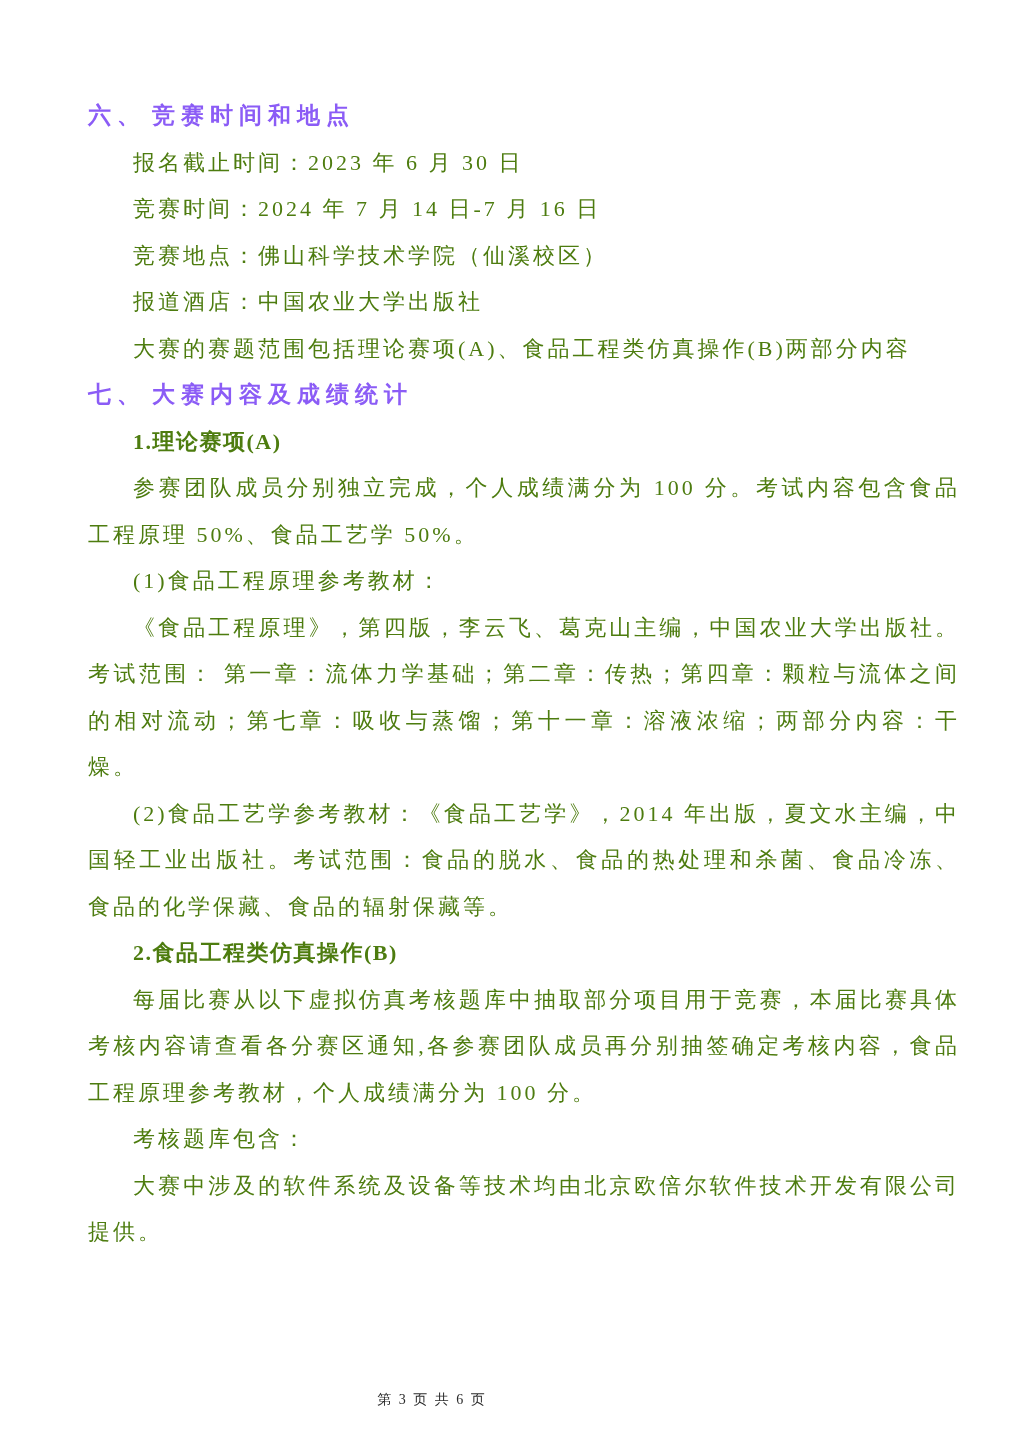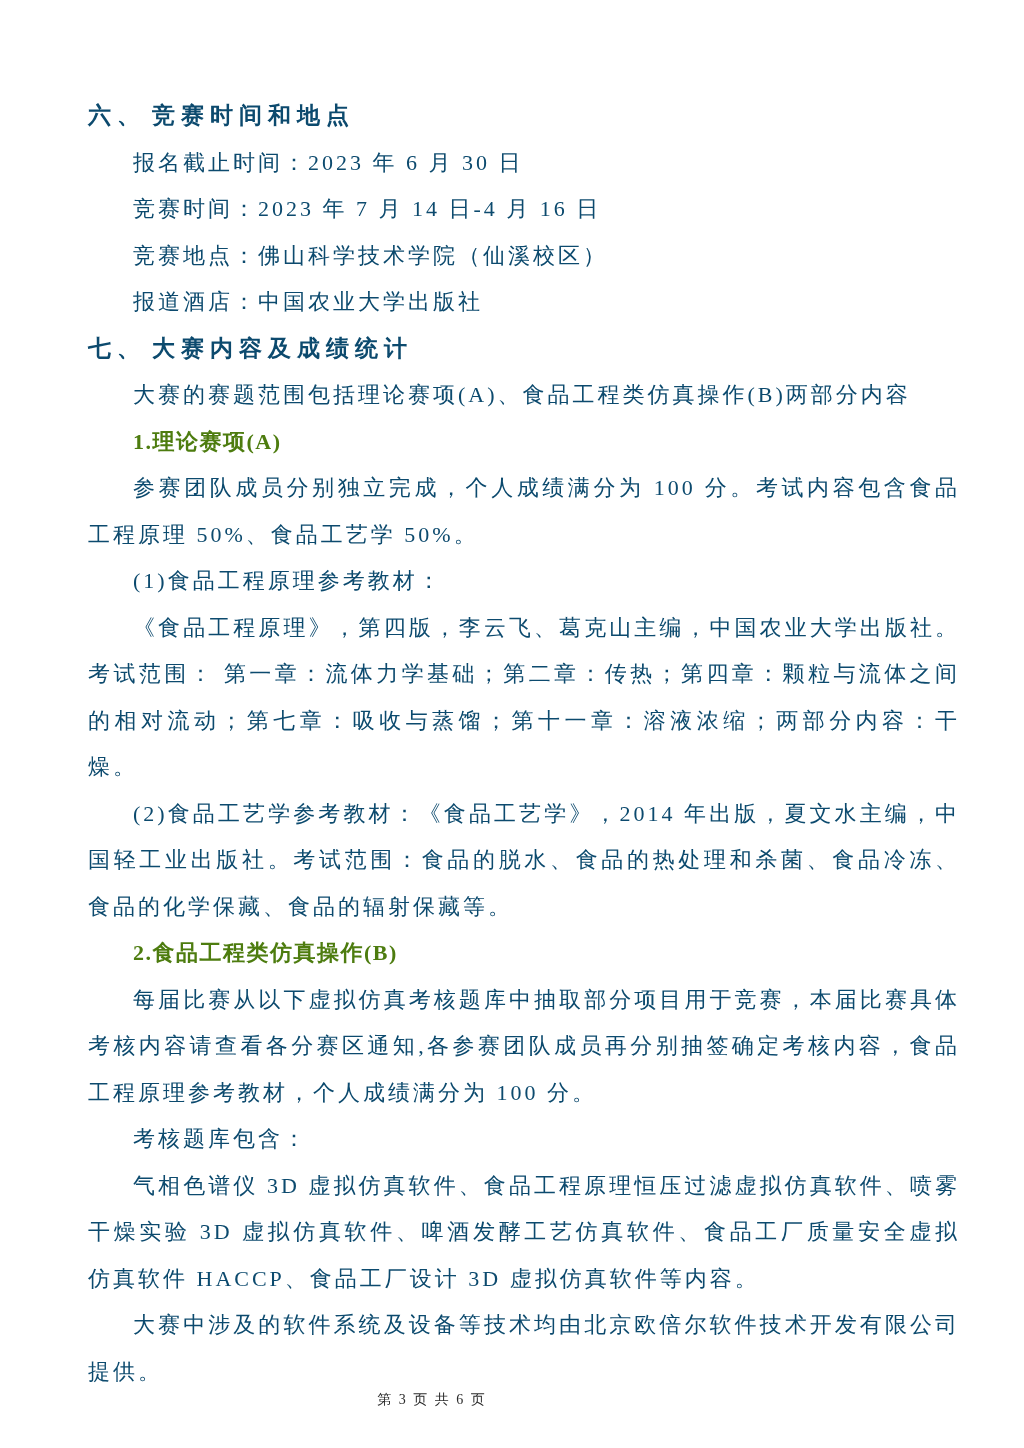--- a/index.html
+++ b/index.html
@@ -19,35 +19,35 @@
     position: absolute;
     left: 88px;
     top: 93px;
     width: 872px;
   }
   .l {
     font-size: 22px;
     line-height: 46.5px;
     letter-spacing: 3px;
     margin: 0;
-    color: #0c4a6e;
+    color: #4d7c0f;
     word-break: break-all;
   }
   .just {
     text-align: justify;
     text-justify: inter-ideograph;
   }
   .ind2 {
     text-indent: 45px;
   }
   .sec {
     font-size: 23px;
     font-weight: 700;
     letter-spacing: 6px;
-    color: #0c4a6e;
+    color: #8b5cf6;
   }
   .sec .ttl {
     margin-left: 6px;
   }
   .sub {
     font-weight: 700;
     letter-spacing: 1.5px;
     color: #4d7c0f;
   }
   .footer {
@@ -64,37 +64,36 @@
 </head>
 <body>
 
 <div class="doc">
 
   <p class="l sec">
     <span class="num">六、</span><span class="ttl">竞赛时间和地点</span>
   </p>
 
   <p class="l ind2">报名截止时间：2023 年 6 月 30 日</p>
-  <p class="l ind2">竞赛时间：2023 年 7 月 14 日-4 月 16 日</p>
+  <p class="l ind2">竞赛时间：2024 年 7 月 14 日-7 月 16 日</p>
   <p class="l ind2">竞赛地点：佛山科学技术学院（仙溪校区）</p>
   <p class="l ind2">报道酒店：中国农业大学出版社</p>
+
+  <p class="l ind2">大赛的赛题范围包括理论赛项(A)、食品工程类仿真操作(B)两部分内容</p>
 
   <p class="l sec">
     <span class="num">七、</span><span class="ttl">大赛内容及成绩统计</span>
   </p>
-
-  <p class="l ind2">大赛的赛题范围包括理论赛项(A)、食品工程类仿真操作(B)两部分内容</p>
 
   <p class="l ind2 sub">1.理论赛项(A)</p>
   <p class="l just ind2">参赛团队成员分别独立完成，个人成绩满分为 100 分。考试内容包含食品工程原理 50%、食品工艺学 50%。</p>
   <p class="l ind2">(1)食品工程原理参考教材：</p>
   <p class="l just ind2">《食品工程原理》，第四版，李云飞、葛克山主编，中国农业大学出版社。考试范围： 第一章：流体力学基础；第二章：传热；第四章：颗粒与流体之间的相对流动；第七章：吸收与蒸馏；第十一章：溶液浓缩；两部分内容：干燥。</p>
   <p class="l just ind2">(2)食品工艺学参考教材：《食品工艺学》，2014 年出版，夏文水主编，中国轻工业出版社。考试范围：食品的脱水、食品的热处理和杀菌、食品冷冻、食品的化学保藏、食品的辐射保藏等。</p>
 
   <p class="l ind2 sub">2.食品工程类仿真操作(B)</p>
   <p class="l just ind2">每届比赛从以下虚拟仿真考核题库中抽取部分项目用于竞赛，本届比赛具体考核内容请查看各分赛区通知,各参赛团队成员再分别抽签确定考核内容，食品工程原理参考教材，个人成绩满分为 100 分。</p>
   <p class="l ind2">考核题库包含：</p>
-  <p class="l just ind2">气相色谱仪 3D 虚拟仿真软件、食品工程原理恒压过滤虚拟仿真软件、喷雾干燥实验 3D 虚拟仿真软件、啤酒发酵工艺仿真软件、食品工厂质量安全虚拟仿真软件 HACCP、食品工厂设计 3D 虚拟仿真软件等内容。</p>
   <p class="l just ind2">大赛中涉及的软件系统及设备等技术均由北京欧倍尔软件技术开发有限公司提供。</p>
 
 </div>
 
 <div class="footer">第 3 页 共 6 页</div>
 
 </body></html>

